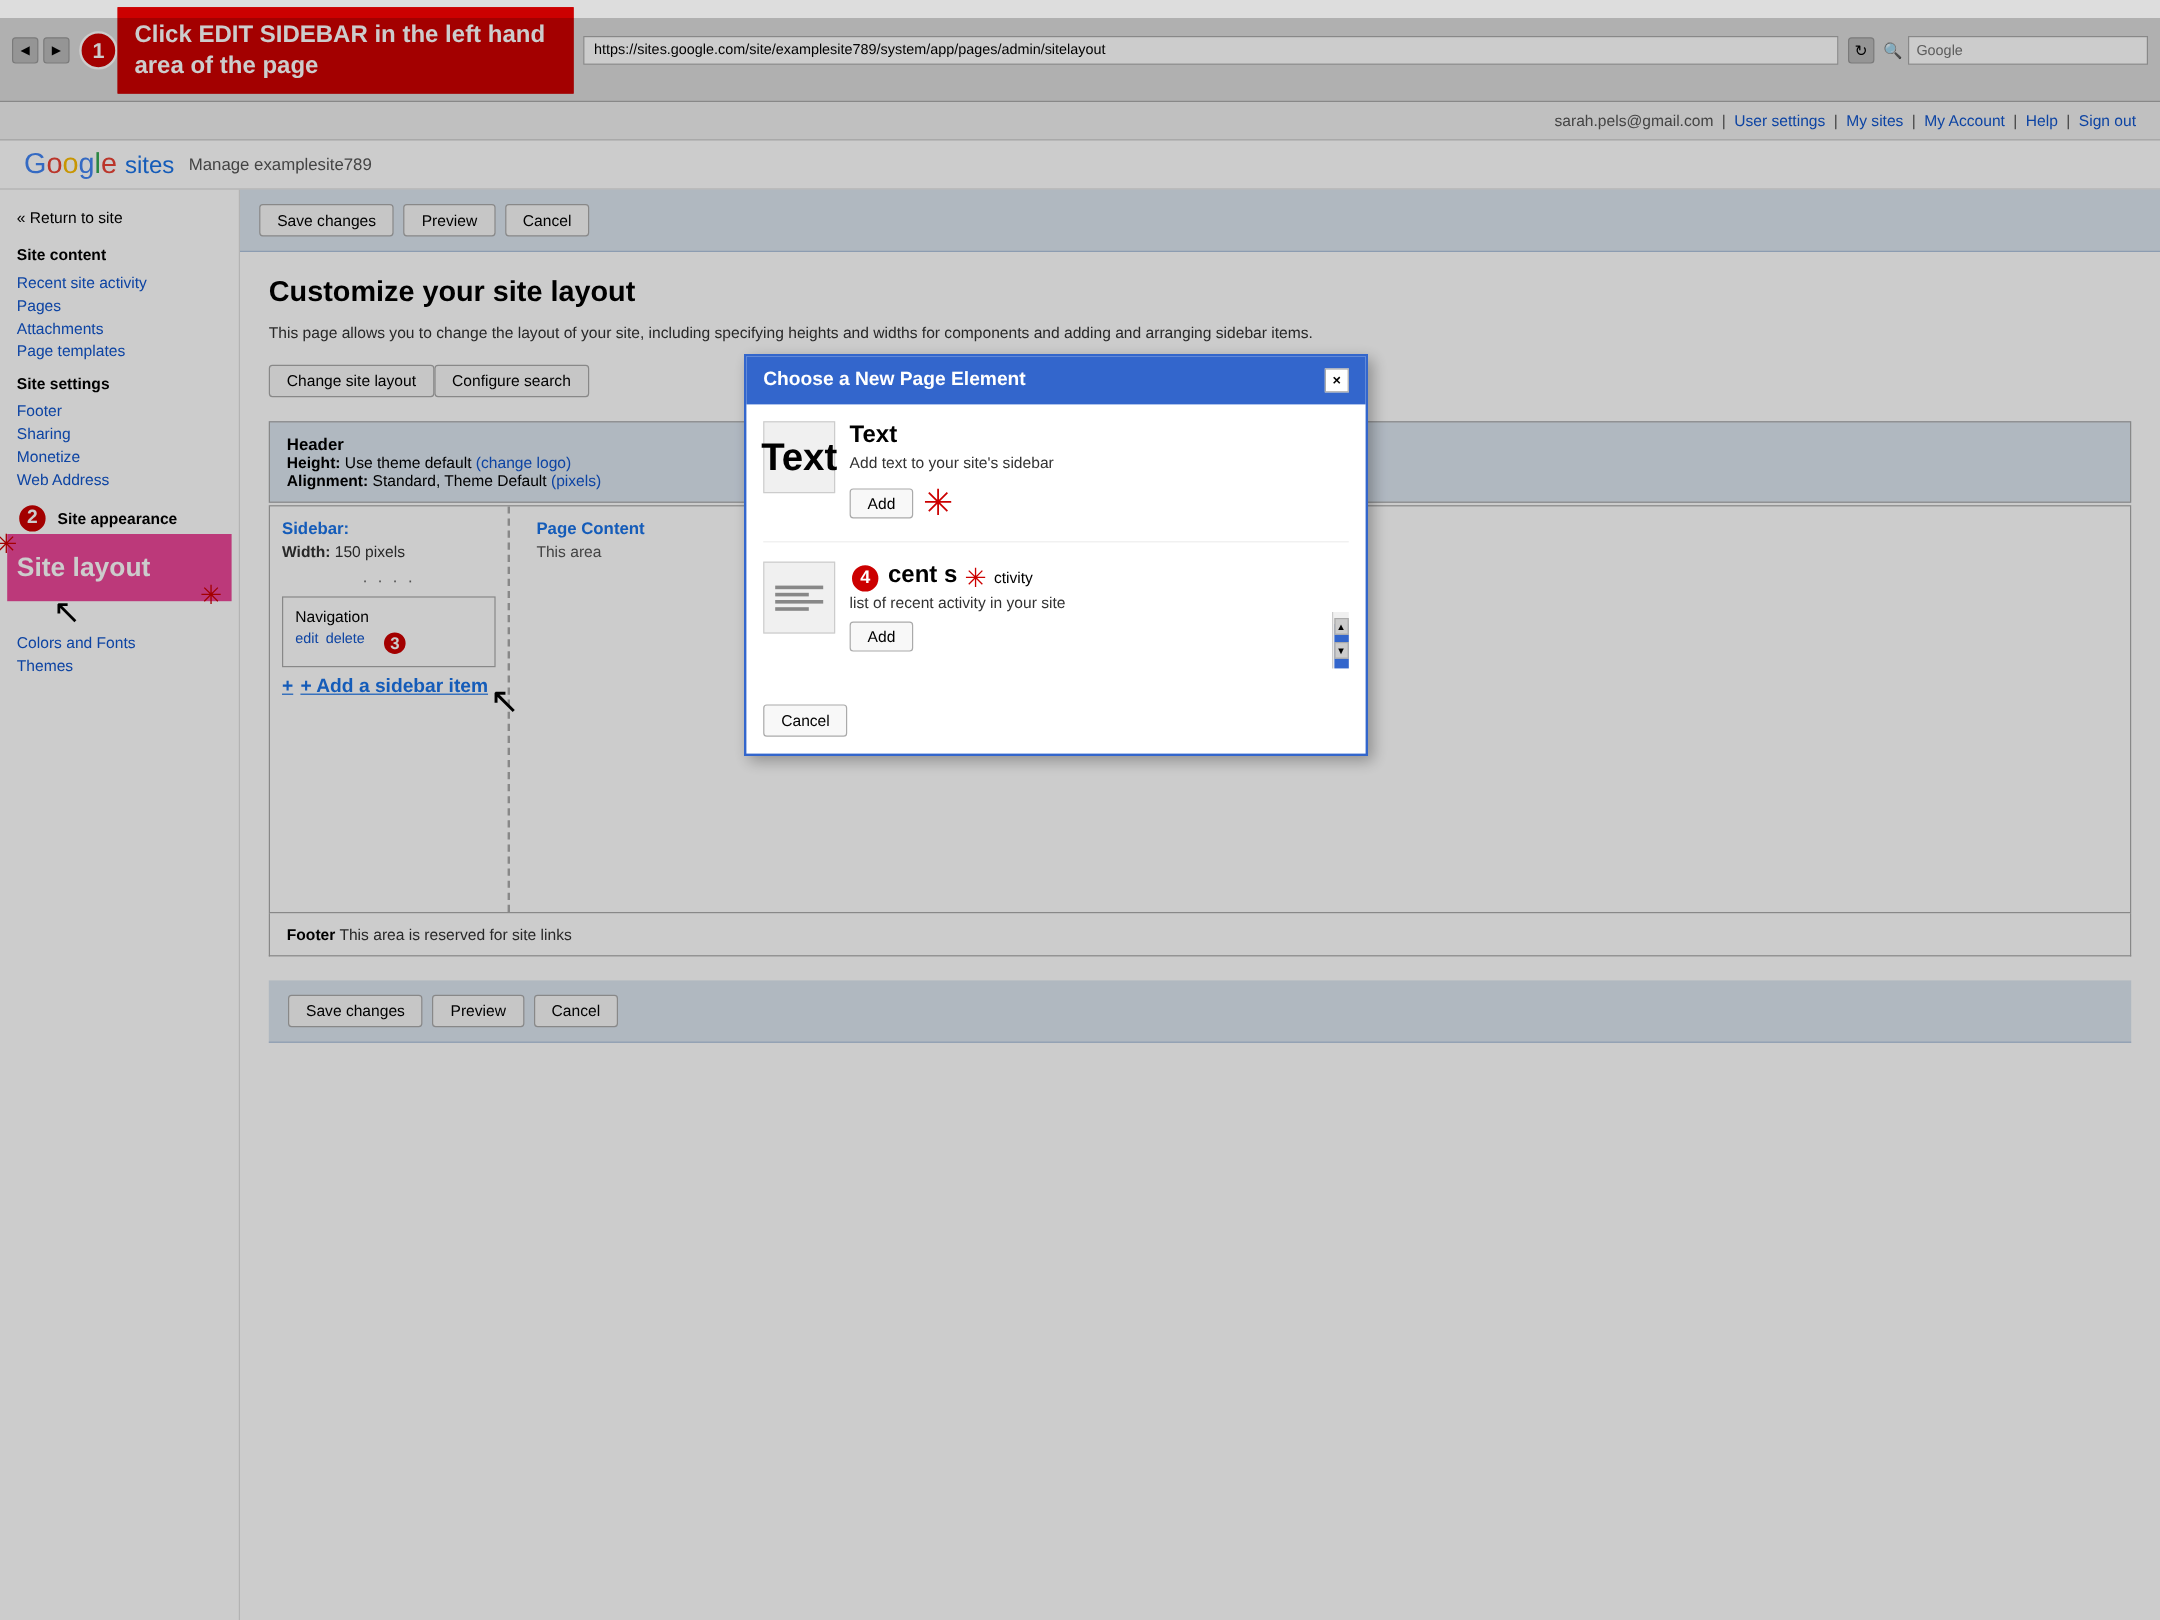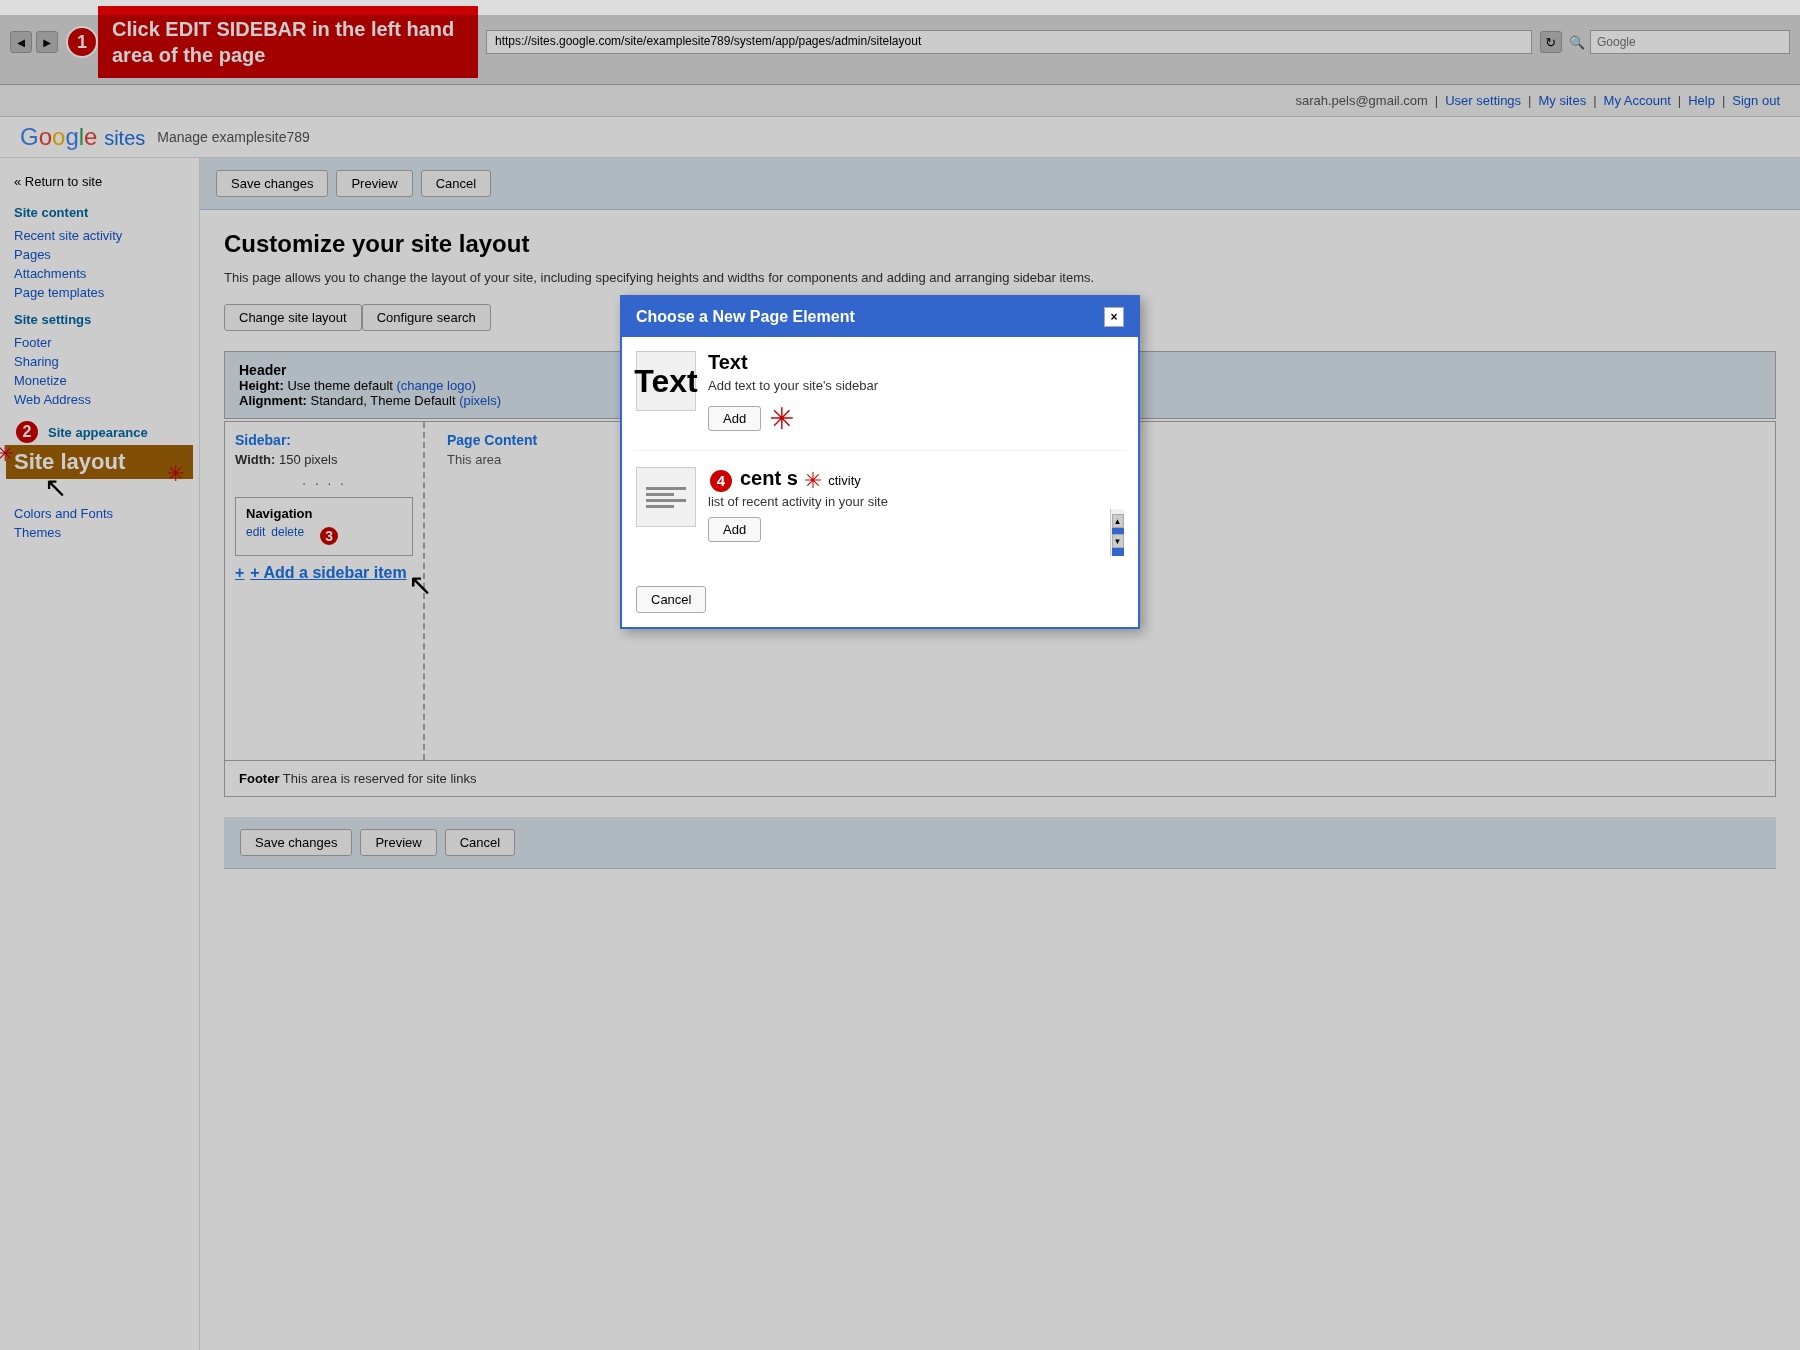--- a/index.html
+++ b/index.html
@@ -86,31 +86,31 @@
       padding: 16px 14px;
       border-right: 1px solid #e0e0e0;
       flex-shrink: 0;
       position: relative;
     }
     .return-link {
       color: #000000; text-decoration: none; font-size: 13px;
       display: block; margin-bottom: 16px;
     }
     .sidebar-section-title {
-      font-weight: bold; font-size: 13px; margin-bottom: 6px; color: #0369a1;
+      font-weight: bold; font-size: 13px; margin-bottom: 6px; color: #000000;
     }
     .sidebar-item {
       font-size: 13px; color: #1155cc; cursor: pointer;
       padding: 2px 0; display: block; text-decoration: none;
     }
     .sidebar-divider { margin: 10px 0; }
 
     
     .sidebar-active {
-      background: #a16207; color: white; padding: 4px 8px; margin: -4px -8px;
+      background: #ec4899; color: white; padding: 15px 8px; margin: -4px -8px;
       font-weight: bold; font-size: 22px; display: block;
     }
 
     
     .content-area {
       flex: 1;
       padding: 0;
     }
 
     
@@ -163,21 +163,21 @@
     }
     .sidebar-col-title { color: #1a73e8; font-weight: bold; font-size: 14px; margin-bottom: 4px; }
     .sidebar-col-width { font-size: 13px; color: #333; margin-bottom: 8px; }
     .drag-handle {
       text-align: center; color: #666; letter-spacing: 2px; cursor: ns-resize;
       margin-bottom: 6px; font-size: 14px;
     }
     .nav-box {
       background: white; border: 1px solid #aaa; padding: 8px 10px; margin-bottom: 6px;
     }
-    .nav-box-title { font-weight: bold; font-size: 13px; margin-bottom: 4px; }
+    .nav-box-title { font-weight: normal; font-size: 13px; margin-bottom: 4px; }
     .nav-box-links { display: flex; gap: 6px; font-size: 12px; }
     .nav-box-link { color: #1155cc; text-decoration: none; cursor: pointer; }
 
     .add-sidebar-item {
       color: #1a73e8; font-weight: bold; font-size: 16px; cursor: pointer;
       display: flex; align-items: center; gap: 6px; margin-top: 8px;
       text-decoration: underline;
     }
 
     .page-content-col {

